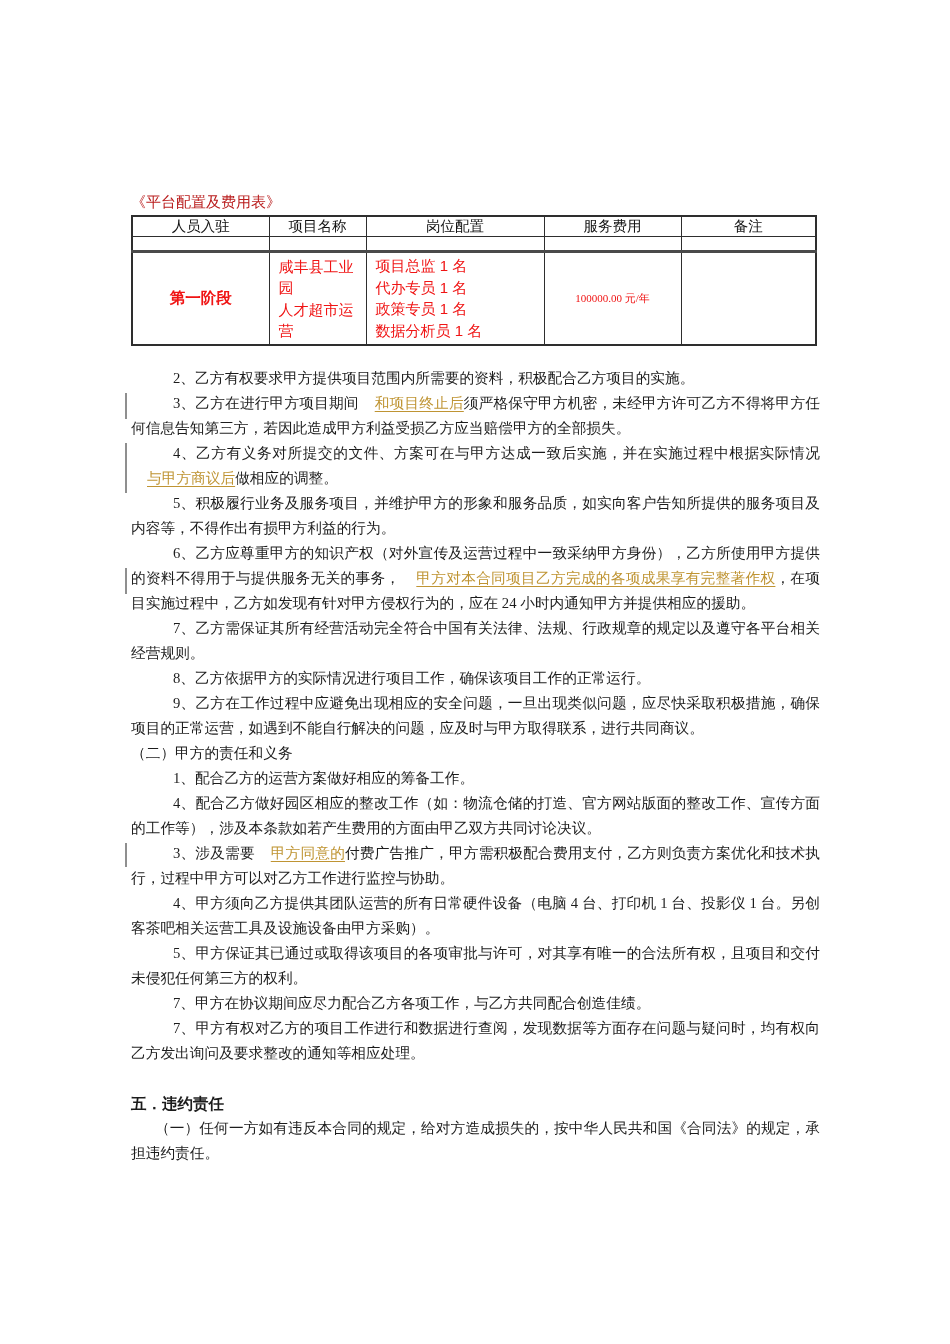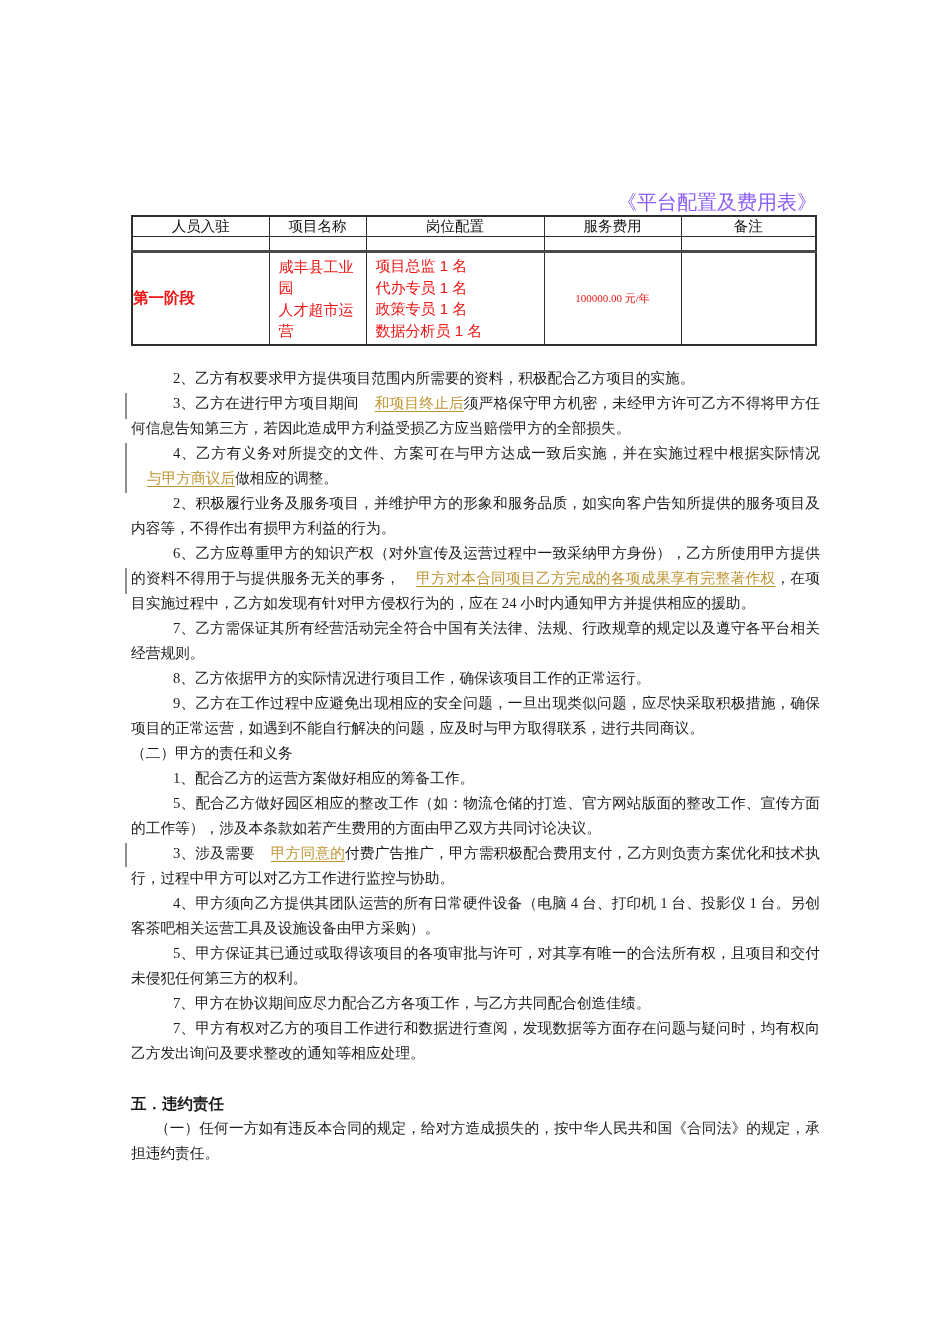--- a/index.html
+++ b/index.html
@@ -4,36 +4,36 @@
 <style>
   html,body { margin:0; padding:0; background:#ffffff; }
   .page {
     position:relative; width:950px; height:1344px; margin:0 auto;
     background:#ffffff; overflow:hidden;
     color:#1c1c1c;
     font-family:"Liberation Serif","DejaVu Serif",serif;
   }
   .doc-title {
     position:absolute; top:192px; left:131px; width:686px;
-    text-align:right; font-size:20px; line-height:20px; color:#8b5cf6;
+    text-align:left; font-size:15px; line-height:20px; color:#b91c1c;
   }
   table.fee-table {
     position:absolute; top:215px; left:131px; width:686px;
     border-collapse:collapse; table-layout:fixed;
     border:2px solid #2e2e2e;
   }
   table.fee-table td { border:1px solid #2e2e2e; padding:0; overflow:hidden; }
   tr.hrow td {
     height:15px; text-align:center; vertical-align:middle;
     font-size:14.5px; color:#141414;
   }
   tr.srow td { height:13px; border-bottom:3px solid #4a4a4a; }
   tr.drow td { height:89px; }
   .c-stage {
-    vertical-align:middle;
+    text-align:center; vertical-align:middle;
     font-family:"Liberation Sans","DejaVu Sans",sans-serif;
     font-weight:bold; font-size:15.5px; color:var(--red,#f01414);
   }
   .c-proj {
     vertical-align:middle; padding-left:9px !important;
     font-family:"Liberation Sans","DejaVu Sans",sans-serif;
     font-size:15px; line-height:21.5px; color:var(--red,#f01414);
   }
   .c-pos {
     vertical-align:top; padding:2px 0 0 9px !important;
@@ -110,28 +110,28 @@
         <td class="c-fee">100000.00 元/年</td>
         <td></td>
       </tr>
     </tbody>
   </table>
 
   <div class="body-text" id="body-text">
       <p class="item"><span>2、乙方有权要求甲方提供项目范围内所需要的资料，积极配合乙方项目的实施。</span></p>
       <p class="item"><span>3、乙方在进行甲方项目期间</span><span class="ins">和项目终止后</span><span>须严格保守甲方机密，未经甲方许可乙方不得将甲方任何信息告知第三方，若因此造成甲方利益受损乙方应当赔偿甲方的全部损失。</span></p>
       <p class="item"><span>4、乙方有义务对所提交的文件、方案可在与甲方达成一致后实施，并在实施过程中根据实际情况</span><span class="ins">与甲方商议后</span><span>做相应的调整。</span></p>
-      <p class="item"><span>2、积极履行业务及服务项目，并维护甲方的形象和服务品质，如实向客户告知所提供的服务项目及内容等，不得作出有损甲方利益的行为。</span></p>
+      <p class="item"><span>5、积极履行业务及服务项目，并维护甲方的形象和服务品质，如实向客户告知所提供的服务项目及内容等，不得作出有损甲方利益的行为。</span></p>
       <p class="item"><span>6、乙方应尊重甲方的知识产权（对外宣传及运营过程中一致采纳甲方身份），乙方所使用甲方提供的资料不得用于与提供服务无关的事务，</span><span class="ins">甲方对本合同项目乙方完成的各项成果享有完整著作权</span><span>，在项目实施过程中，乙方如发现有针对甲方侵权行为的，应在 24 小时内通知甲方并提供相应的援助。</span></p>
       <p class="item"><span>7、乙方需保证其所有经营活动完全符合中国有关法律、法规、行政规章的规定以及遵守各平台相关经营规则。</span></p>
       <p class="item"><span>8、乙方依据甲方的实际情况进行项目工作，确保该项目工作的正常运行。</span></p>
       <p class="item"><span>9、乙方在工作过程中应避免出现相应的安全问题，一旦出现类似问题，应尽快采取积极措施，确保项目的正常运营，如遇到不能自行解决的问题，应及时与甲方取得联系，进行共同商议。</span></p>
       <p class="plain"><span>（二）甲方的责任和义务</span></p>
       <p class="item"><span>1、配合乙方的运营方案做好相应的筹备工作。</span></p>
-      <p class="item"><span>5、配合乙方做好园区相应的整改工作（如：物流仓储的打造、官方网站版面的整改工作、宣传方面的工作等），涉及本条款如若产生费用的方面由甲乙双方共同讨论决议。</span></p>
+      <p class="item"><span>4、配合乙方做好园区相应的整改工作（如：物流仓储的打造、官方网站版面的整改工作、宣传方面的工作等），涉及本条款如若产生费用的方面由甲乙双方共同讨论决议。</span></p>
       <p class="item"><span>3、涉及需要</span><span class="ins">甲方同意的</span><span>付费广告推广，甲方需积极配合费用支付，乙方则负责方案优化和技术执行，过程中甲方可以对乙方工作进行监控与协助。</span></p>
       <p class="item"><span>4、甲方须向乙方提供其团队运营的所有日常硬件设备（电脑 4 台、打印机 1 台、投影仪 1 台。另创客茶吧相关运营工具及设施设备由甲方采购）。</span></p>
       <p class="item"><span>5、甲方保证其已通过或取得该项目的各项审批与许可，对其享有唯一的合法所有权，且项目和交付未侵犯任何第三方的权利。</span></p>
       <p class="item"><span>7、甲方在协议期间应尽力配合乙方各项工作，与乙方共同配合创造佳绩。</span></p>
       <p class="item"><span>7、甲方有权对乙方的项目工作进行和数据进行查阅，发现数据等方面存在问题与疑问时，均有权向乙方发出询问及要求整改的通知等相应处理。</span></p>
       <p class="heading"><span>五．违约责任</span></p>
       <p class="sub"><span>（一）任何一方如有违反本合同的规定，给对方造成损失的，按中华人民共和国《合同法》的规定，承担违约责任。</span></p>
     </div>
 
   <div id="bars">

